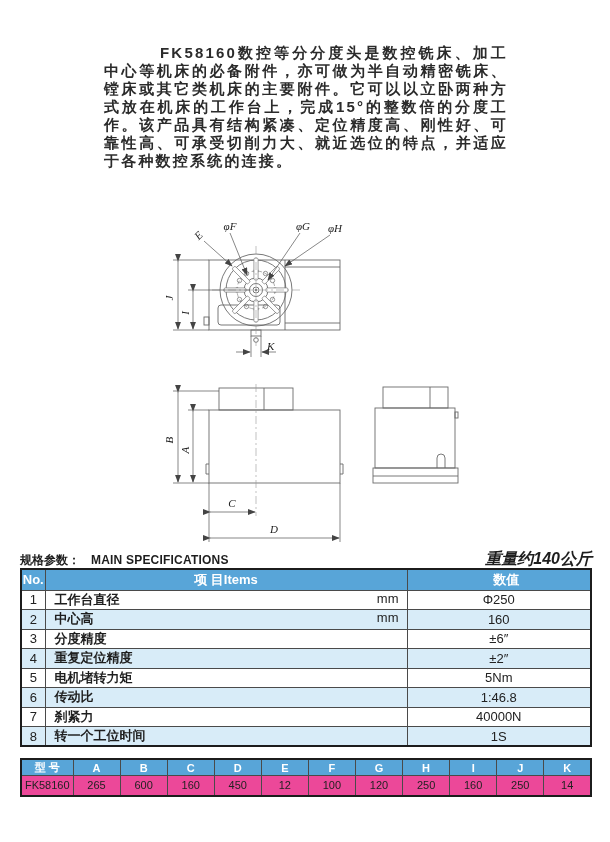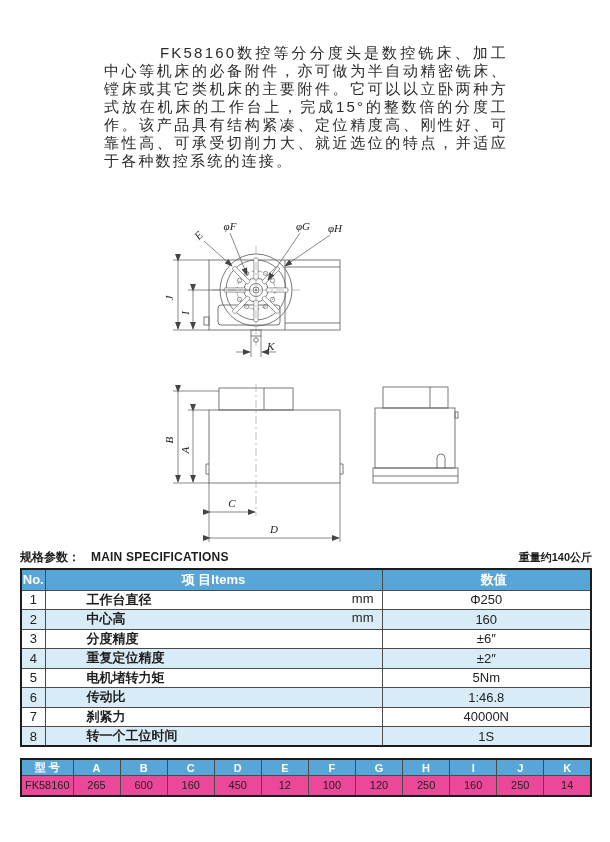--- a/index.html
+++ b/index.html
@@ -4,57 +4,57 @@
 <style>
   * { margin:0; padding:0; box-sizing:border-box; }
   body { background:#e8e8e8; font-family:"Liberation Sans", sans-serif; }
   .page {
     position:relative; width:610px; height:842px; margin:0 auto;
     background:#ffffff; overflow:hidden; color:#222;
   }
   
   .intro {
     position:absolute; left:104px; top:44px; width:404px;
-    font-size:15px; line-height:18px; font-weight:400;
+    font-size:15px; line-height:18px; font-weight:700;
     letter-spacing:2.2px; text-indent:56px; text-align:justify;
     color:#2b2b2b;
     font-family:"Liberation Sans", sans-serif;
   }
   
   .drawing { position:absolute; left:0; top:195px; width:610px; height:355px; }
   .drawing text {
     font-family:"Liberation Serif", serif; font-style:italic;
     font-size:11px; fill:#222;
   }
   
   .spec-head {
     position:absolute; left:20px; top:549px; width:572px;
     display:flex; justify-content:space-between; align-items:baseline;
   }
   .spec-title { font-size:12px; font-weight:700; color:#1e1e1e; }
   .spec-title .en { letter-spacing:0.2px;padding-left:11px; }
-  .weight-note { font-size:11px; font-weight:700; color:#1e1e1e; }
+  .weight-note { font-size:16px; font-weight:700; color:#1e1e1e;font-style:italic; }
   
   table { border-collapse:collapse; table-layout:fixed; }
   .main-table {
     position:absolute; left:20px; top:568px; width:572px;
     border:2px solid #1c1c1c;
   }
   .main-table th, .main-table td {
     border:1px solid #4a4a4a; font-size:13px; overflow:hidden; white-space:nowrap;
   }
   .main-table thead th {
     background:#58a5d8; color:#ffffff; font-weight:700; height:21px;
   }
   .main-table th.col-no { width:24px; }
-  .main-table th.col-val { width:209px;padding-left:15px; }
+  .main-table th.col-val { width:184px;padding-left:15px; }
   .main-table tbody tr { height:19.5px; background:#ffffff; }
   .main-table tbody tr.alt { background:#d8ecf8; }
   .main-table td.no { text-align:center; }
-  .main-table td.item { font-weight:700; color:#1e1e1e;padding-left:32px; }
+  .main-table td.item { font-weight:700; color:#1e1e1e; }
   .main-table td.item .item-inner {
     display:flex; justify-content:space-between; padding:0 8px 0 9px;
   }
   .main-table td.item .unit { font-weight:400; }
   .main-table td.val { text-align:center; }
   
   .dim-table {
     position:absolute; left:20px; top:758px; width:572px;
     border:2px solid #1c1c1c;
   }

